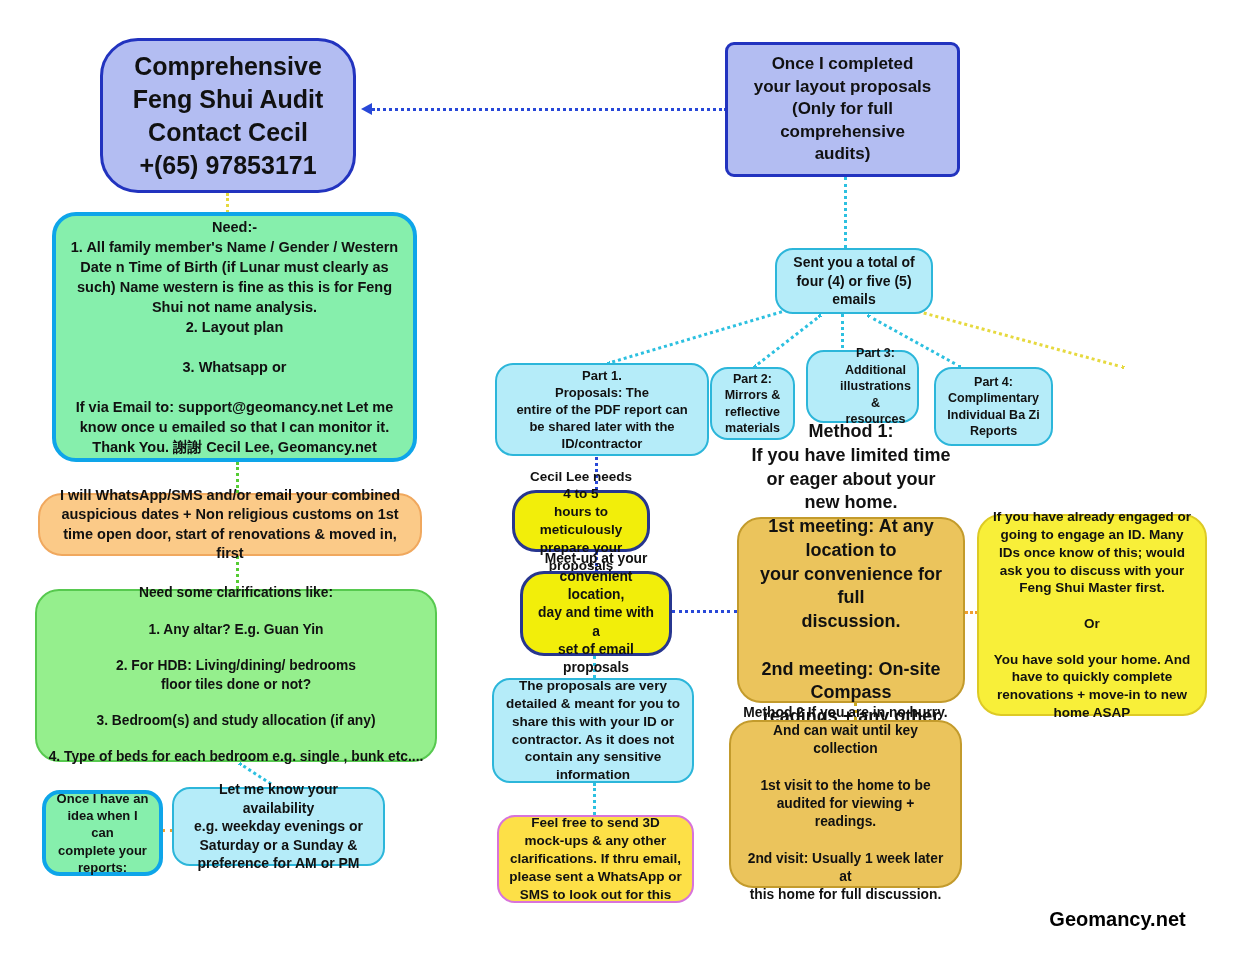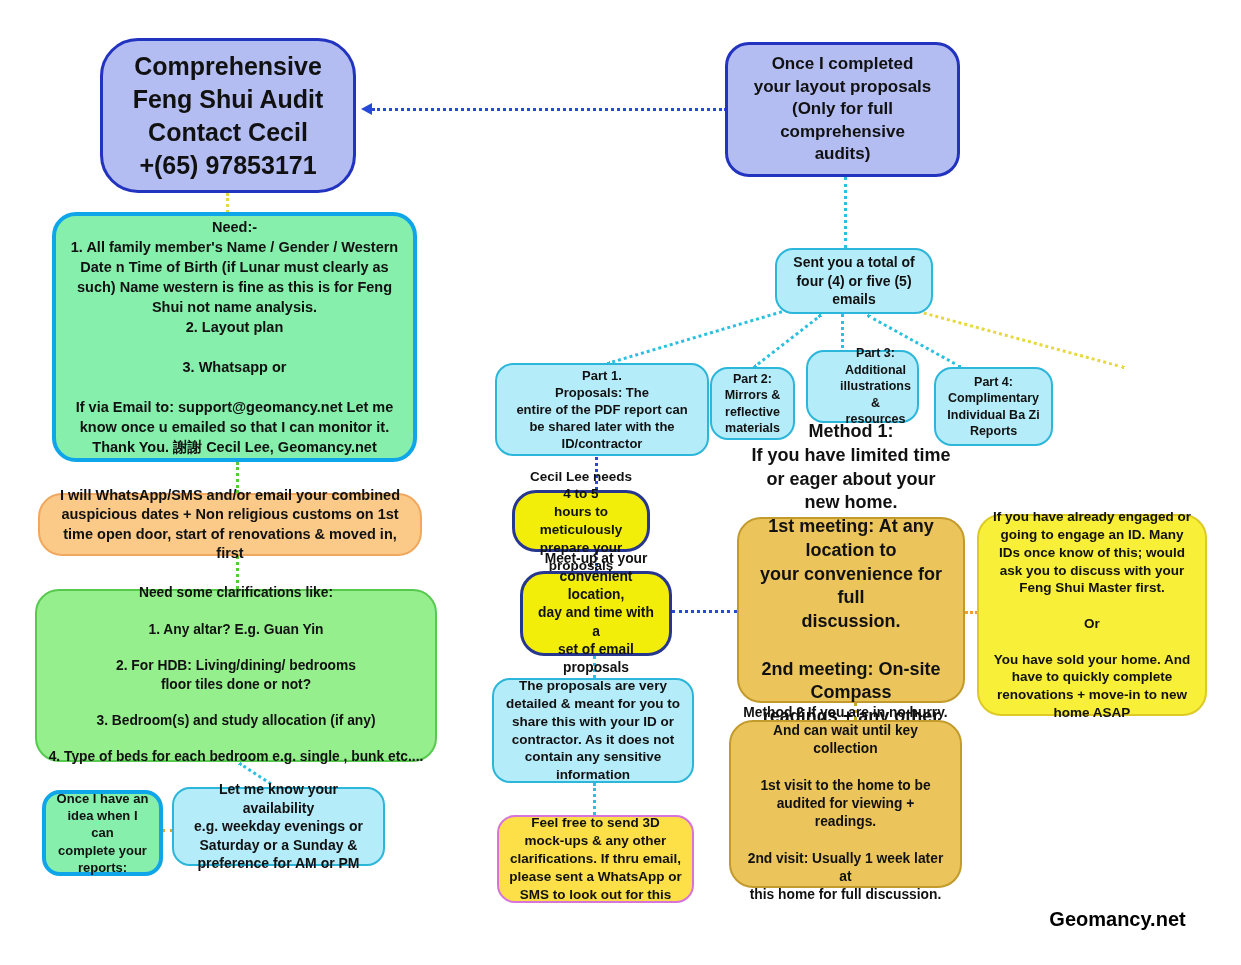--- a/index.html
+++ b/index.html
@@ -82,21 +82,21 @@
 
   <div class="conn-h c-blue" style="left:672px;top:610px;width:65px;"></div>
   <div class="conn-h c-orange" style="left:965px;top:611px;width:13px;"></div>
   <div class="conn-v c-gold" style="left:854px;top:703px;height:17px;"></div>
 
   <div class="node blue-node r-big" style="left:100px;top:38px;width:256px;height:155px;font-size:25px;"><span>Comprehensive
 Feng Shui Audit
 Contact Cecil
 +(65) 97853171</span></div>
 
-  <div class="node blue-node r-med" style="left:725px;top:42px;width:235px;height:135px;font-size:17px;"><span>Once I completed
+  <div class="node blue-node r-med" style="left:725px;top:42px;width:235px;height:135px;font-size:17px;border-radius:9px;"><span>Once I completed
 your layout proposals
 (Only for full
 comprehensive
 audits)</span></div>
 
   <div class="node paleyellow-node r-med" style="left:52px;top:212px;width:365px;height:250px;font-size:14.5px;line-height:1.38;"><span>Need:-
 1. All family member's Name / Gender / Western Date n Time of Birth (if Lunar must clearly as such) Name western is fine as this is for Feng Shui not name analysis.
 2. Layout plan
 
 3. Whatsapp or

